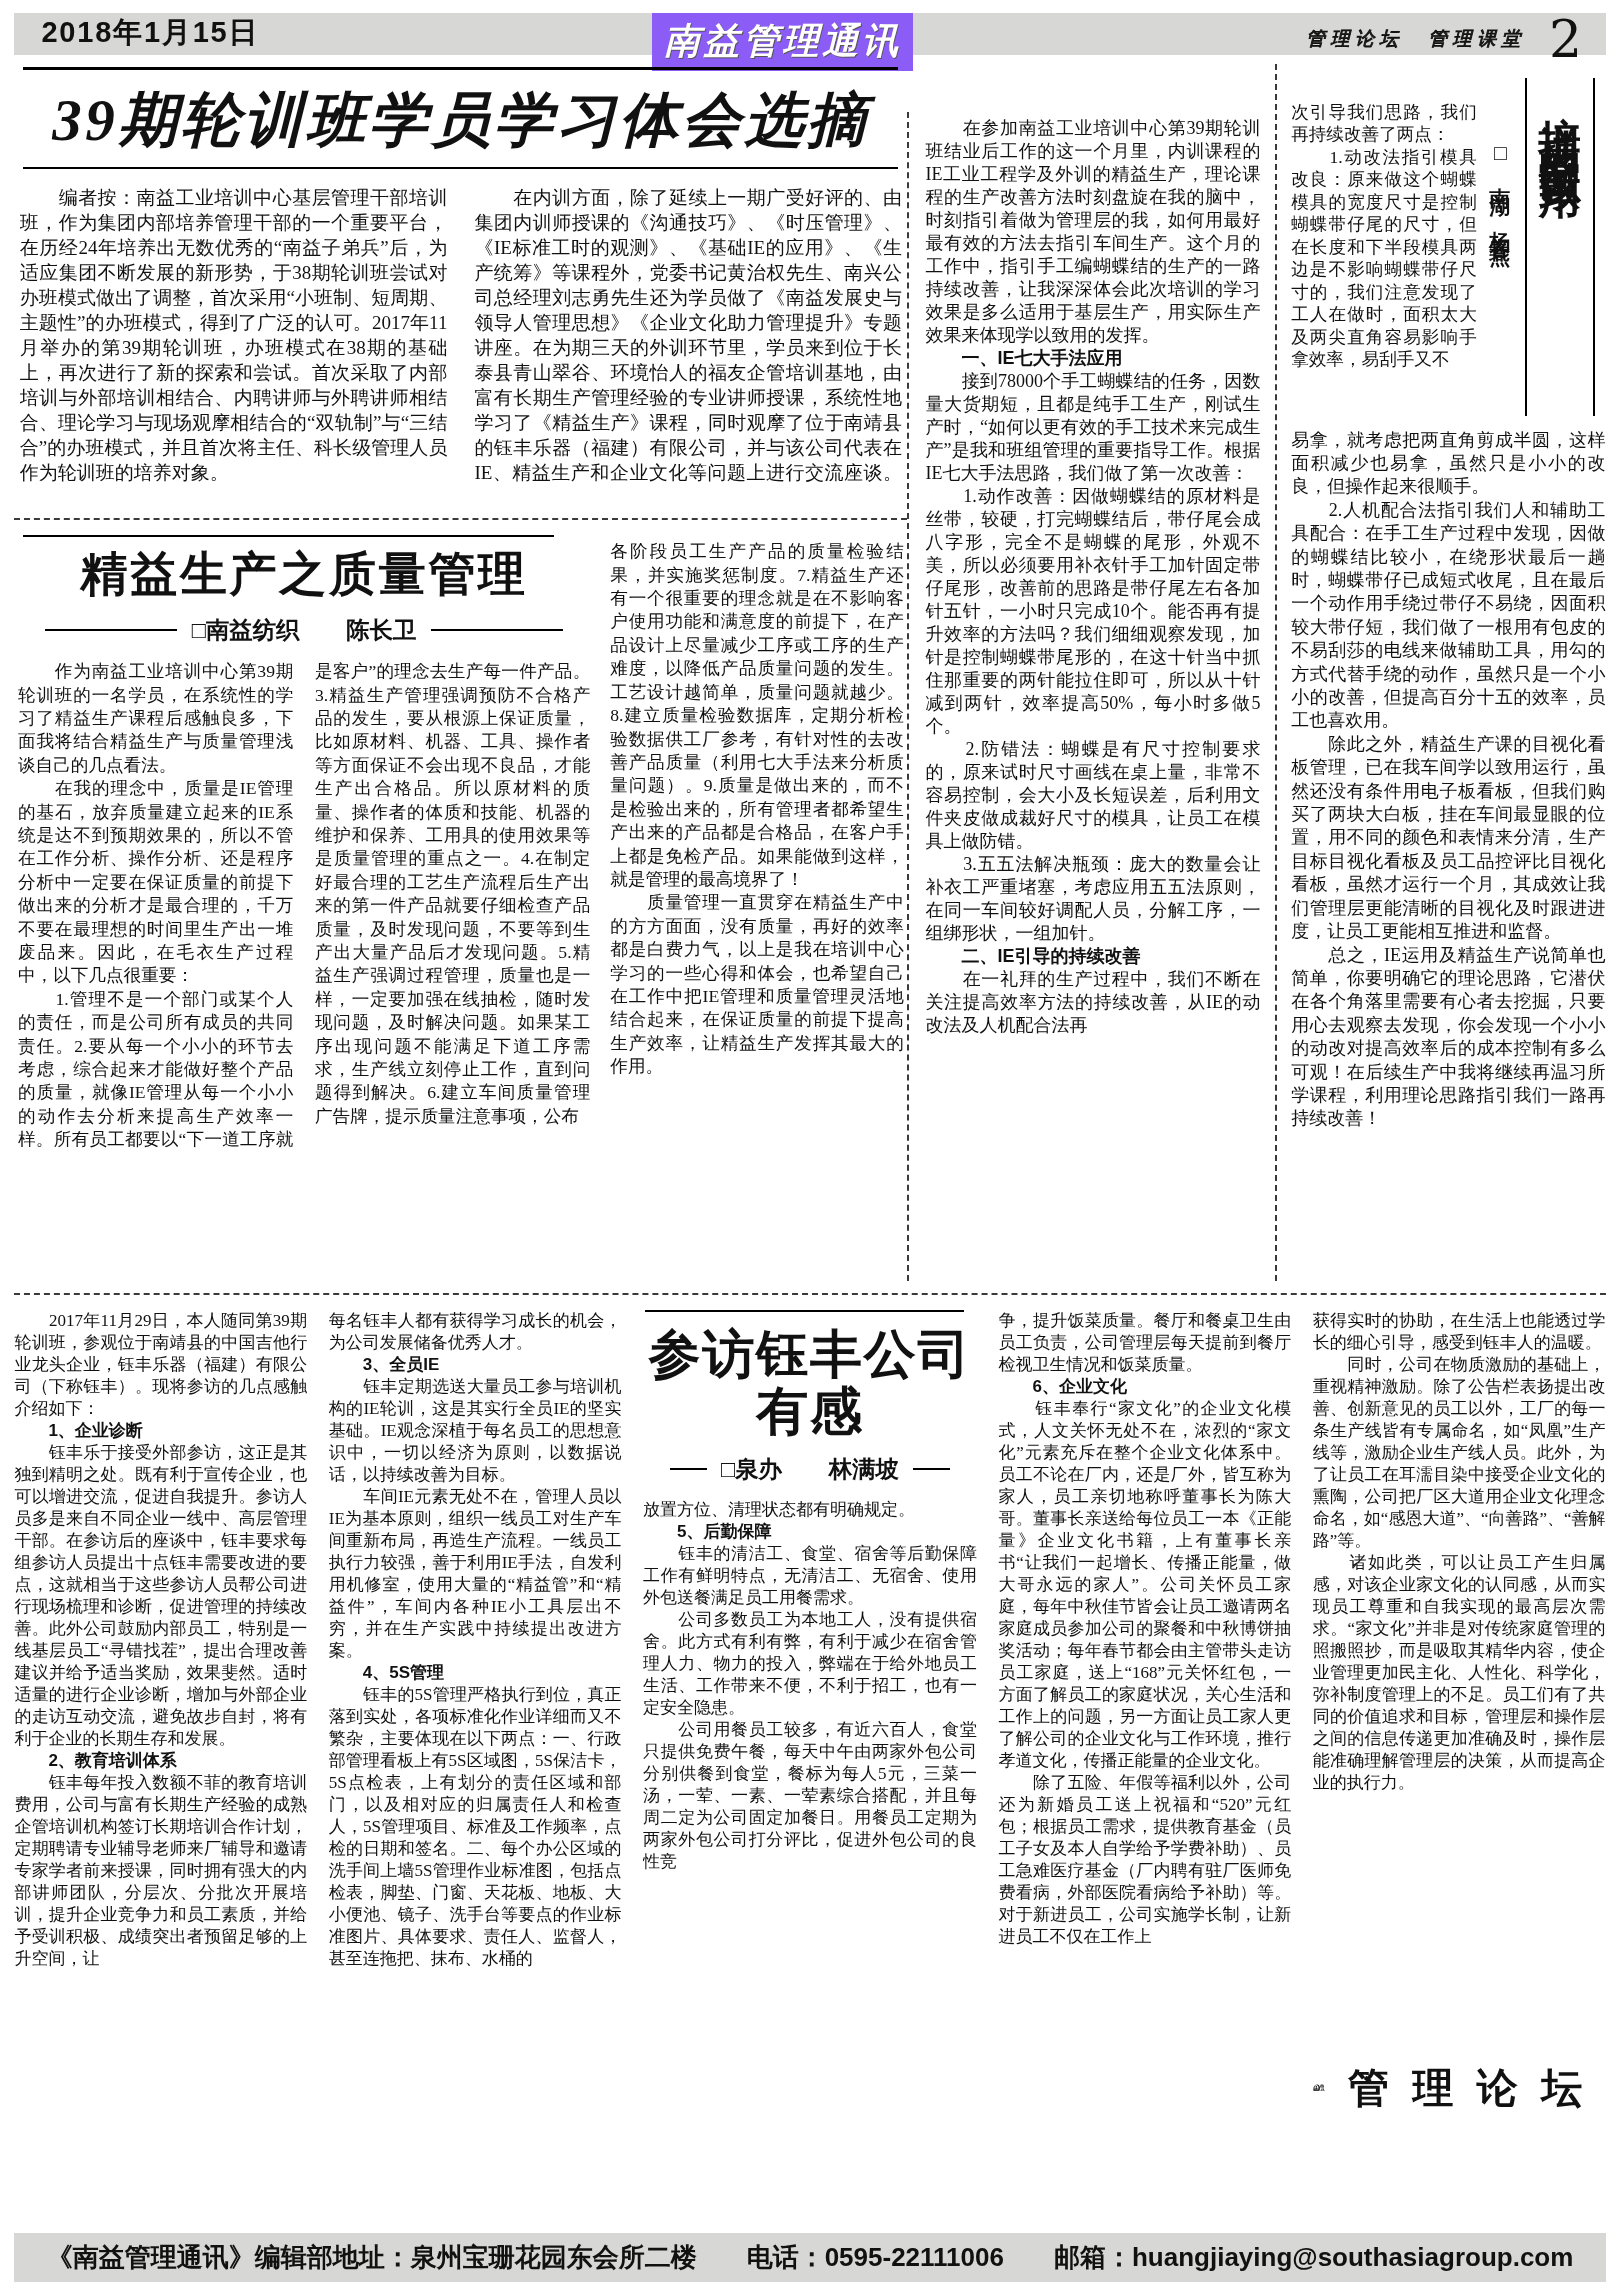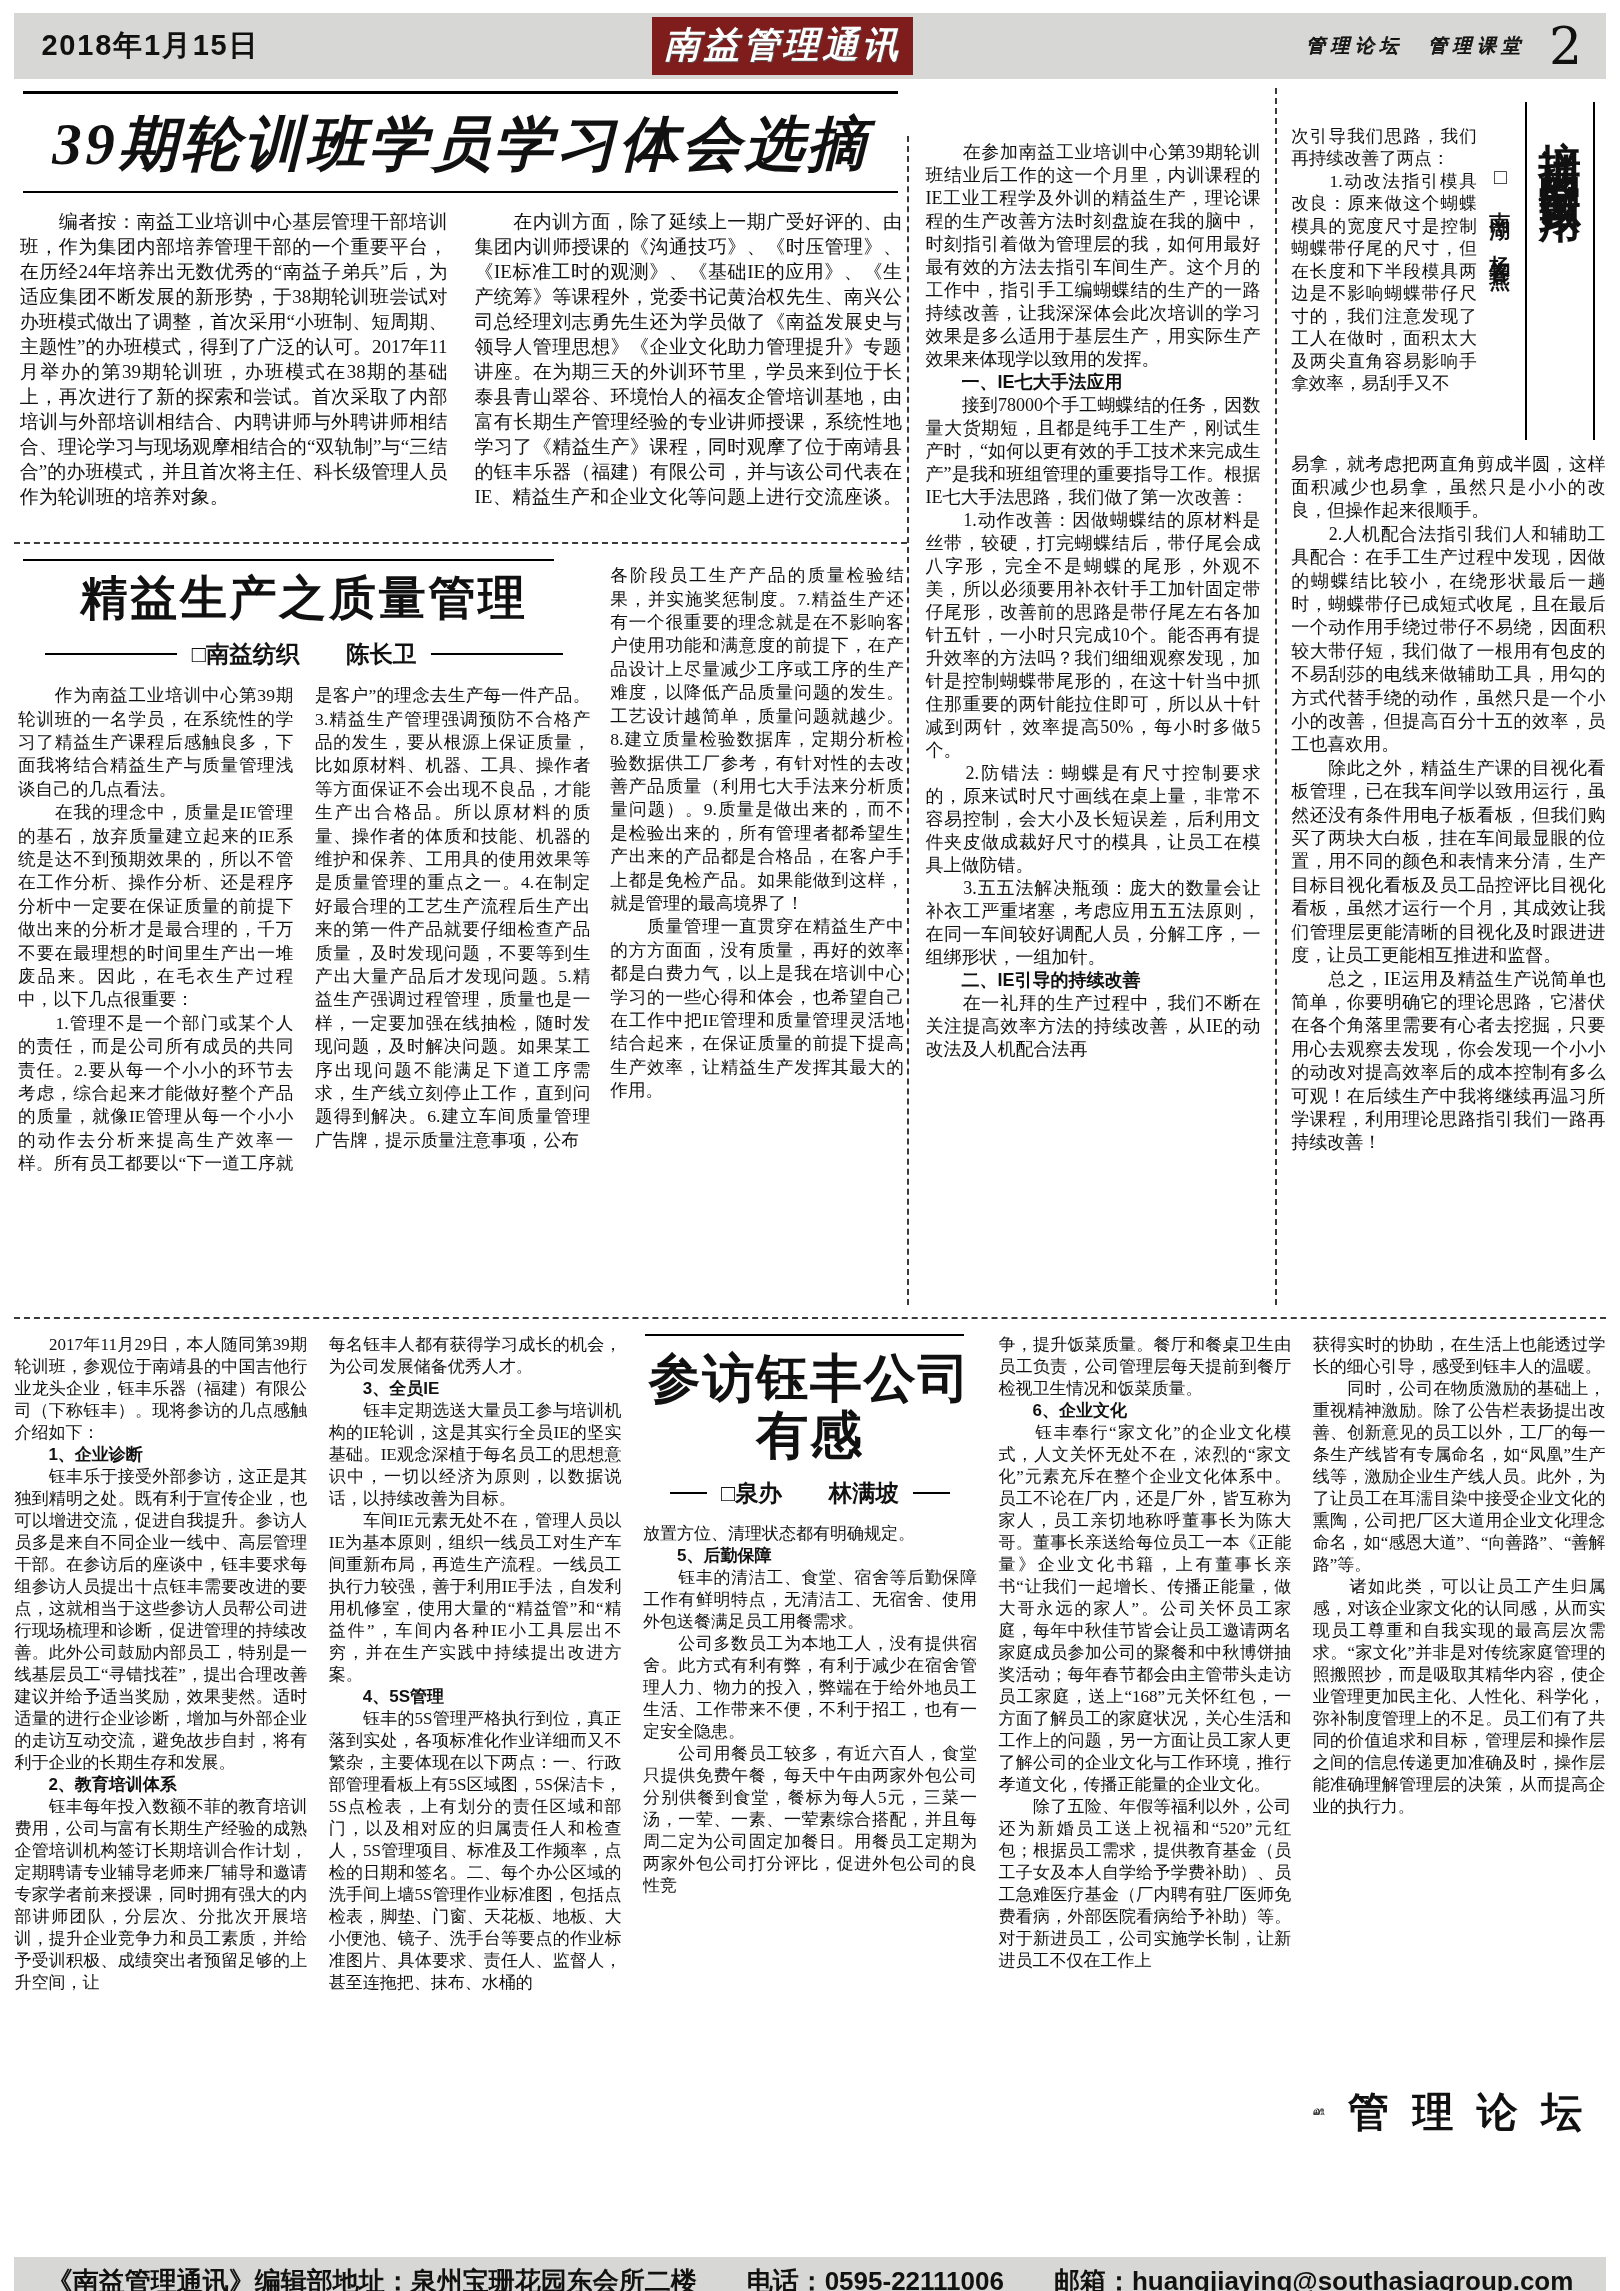--- a/index.html
+++ b/index.html
@@ -1,21 +1,21 @@
 <!DOCTYPE html>
 <html style="font-size:14.4px"><head>
 <meta charset="utf-8">
 <style>
   html,body{margin:0;padding:0;background:#e8e8e4;}
   .page{position:relative;width:1620px;height:2292px;margin:0 auto;background:#ffffff;
         font-family:"Liberation Serif","DejaVu Serif",serif;color:#111;overflow:hidden;}
   
-  .header{margin:12.6px 14.4px 0;height:66px;background:#d7d7d5;display:flex;align-items:center;justify-content:space-between;}
+  .header{margin:12.6px 14.4px 0;height:42px;background:#d7d7d5;display:flex;align-items:flex-start;justify-content:space-between;}
   .header .date{font-family:"Liberation Sans","DejaVu Sans",sans-serif;font-weight:bold;font-size:29px;padding-left:27px;letter-spacing:1.8px;}
-  .masthead{background:#7f1d1d;color:#fff;height:58px;min-width:261px;display:flex;align-items:center;justify-content:center;
+  .masthead{background:#8b5cf6;color:#fff;height:58px;min-width:261px;display:flex;align-items:center;justify-content:center;
             font-weight:bold;font-size:36px;font-style:italic;letter-spacing:3.6px;text-shadow:0.9px 0.9px 0 #555;}
   .section-names{display:flex;align-items:center;gap:23.4px;padding-right:23.4px;}
   .section-names .names{font-weight:normal;font-size:19px;font-style:italic;letter-spacing:5.4px;
         font-family:"Liberation Serif","DejaVu Serif",serif;-webkit-text-stroke:0.9px #111;color:#222;}
   .pageno{font-size:52px;font-family:"DejaVu Serif","Liberation Serif",serif;line-height:1;}
   
   .para{margin:0;text-align:justify;}
   .sub{font-family:"Liberation Sans","DejaVu Sans",sans-serif;font-weight:bold;}
   
   .main-top{margin:9px 14.4px 0;display:flex;height:1217px;}

